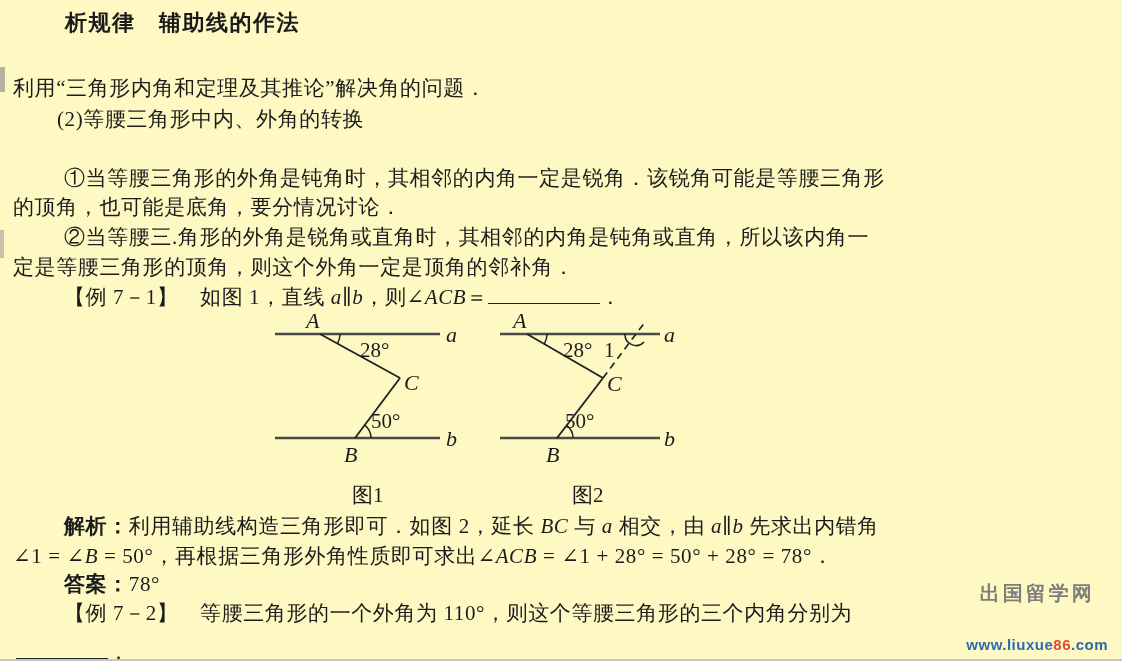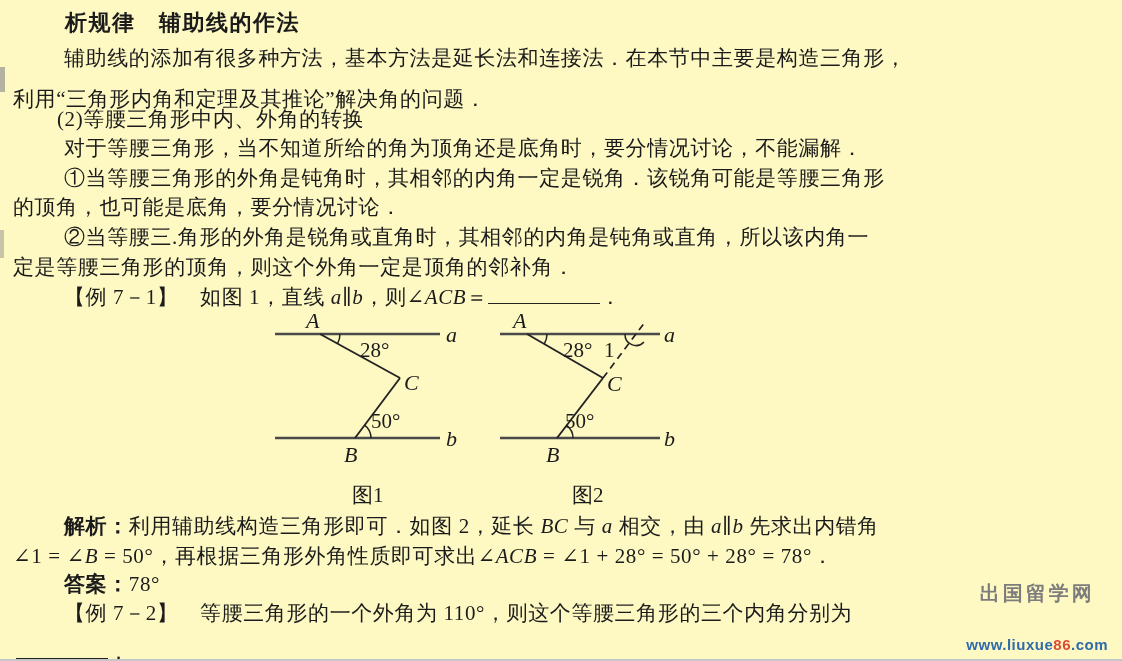--- a/index.html
+++ b/index.html
@@ -30,24 +30,22 @@
   .edge-mark { position:absolute; left:0; background:#8d8d8d; }
   .bottom-rule { position:absolute; left:0; right:0; bottom:0; height:2px; background:#c6c6c6; }
 </style>
 </head>
 <body>
 
 <div class="page">
 
   <div class="line heading" style="left:65px; top:8px;">析规律　辅助线的作法</div>
 
-  <div class="line" style="left:64px; top:43px;">辅助线的添加有很多种方法，基本方法是延长法和连接法．在本节中主要是构造三角形，</div>
-  <div class="line" style="left:13px; top:73px;margin-top:11px;">利用“三角形内角和定理及其推论”解决角的问题．</div>
+  <div class="line" style="left:13px; top:73px;">利用“三角形内角和定理及其推论”解决角的问题．</div>
   <div class="line" style="left:57px; top:104px;">(2)等腰三角形中内、外角的转换</div>
-  <div class="line" style="left:64px; top:133px;">对于等腰三角形，当不知道所给的角为顶角还是底角时，要分情况讨论，不能漏解．</div>
   <div class="line" style="left:64px; top:163px;">①当等腰三角形的外角是钝角时，其相邻的内角一定是锐角．该锐角可能是等腰三角形</div>
   <div class="line" style="left:13px; top:192px;">的顶角，也可能是底角，要分情况讨论．</div>
   <div class="line" style="left:13px; top:252px;">定是等腰三角形的顶角，则这个外角一定是顶角的邻补角．</div>
   <div class="line" style="left:64px; top:222px;">②当等腰三.角形的外角是锐角或直角时，其相邻的内角是钝角或直角，所以该内角一</div>
 
   <div class="line" style="left:64px; top:281px;">
     <span>【例 7－1】　如图 1，直线 </span><span class="math">a∥b</span><span>，则∠</span><span class="math">ACB</span><span>＝</span><span class="blank blank-w1"></span><span>．</span>
   </div>
 
   <svg class="fig-svg" width="470" height="210" viewBox="258 303 470 210">

